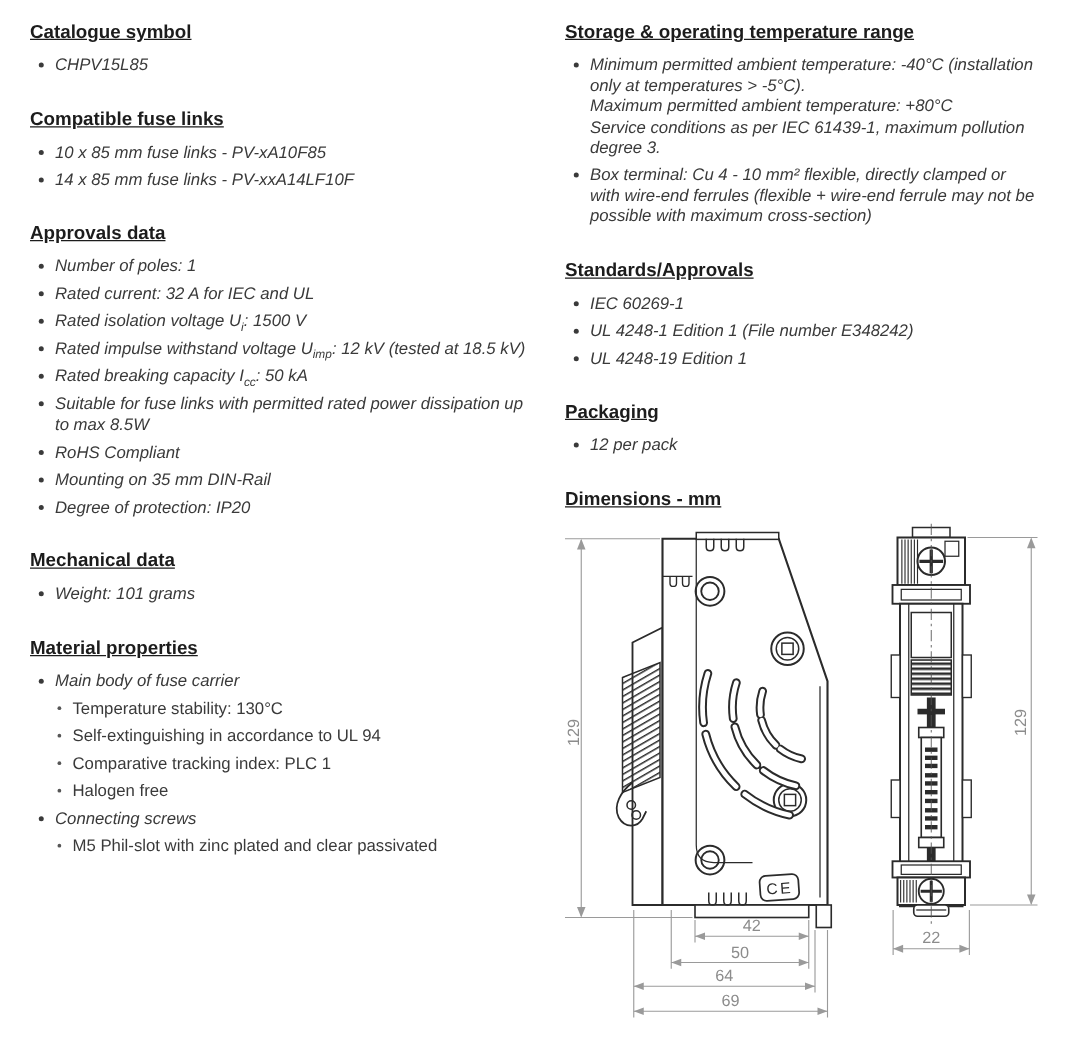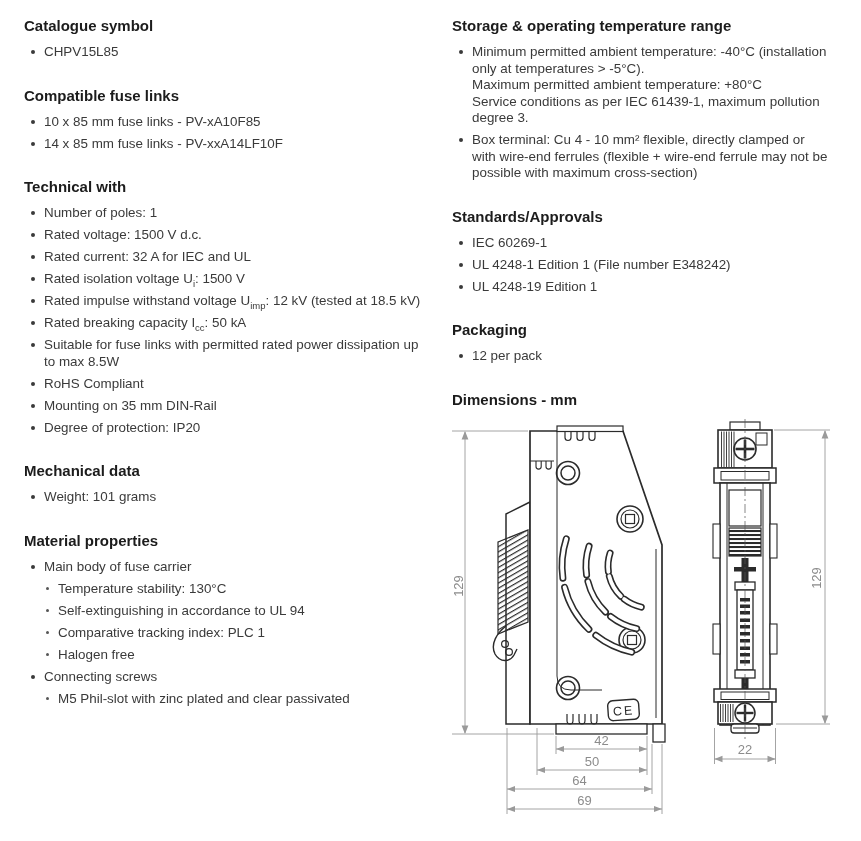--- a/index.html
+++ b/index.html
@@ -6,30 +6,30 @@
   body{
     width:861px;height:841px;background:#ffffff;position:relative;overflow:hidden;
     font-family:"Liberation Sans", sans-serif;color:#3a3a3a;
   }
   .col{position:absolute;top:10px;}
   .col-left{left:24px;width:422px;}
   .col-right{left:452px;width:404px;}
   section{margin:0;}
   h3{
     font-size:15px;font-weight:bold;color:#1c1c1c;
-    margin:26px 0 10px 0;letter-spacing:0;
+    margin:26px 0 10px 0;letter-spacing:0;text-decoration:underline;
   }
   #left-sections section:first-child h3,
   #right-sections section:first-child h3{margin-top:7px;}
   ul{list-style:none;margin:0;padding:0;}
   li{
     position:relative;font-size:13.4px;line-height:16.5px;
     margin-bottom:5.5px;
   }
-  li.l1{padding-left:20px;}
+  li.l1{padding-left:20px;font-style:italic;}
   li.l2{padding-left:34px;}
   li .dot{
     position:absolute;width:4px;height:4px;border-radius:50%;
     background:#3a3a3a;top:6px;left:7px;
   }
   li.l2 .dot{left:22px;width:3.2px;height:3.2px;background:#565656;}
   sub{font-size:9.5px;line-height:0;}
   #dim-svg{display:block;margin:4px 0 0 -2px;}
   svg text{
     font-family:"Liberation Sans", sans-serif;font-size:13px;fill:#8c8c8c;
@@ -48,24 +48,23 @@
         </ul>
       </section>
       <section>
         <h3>Compatible fuse links</h3>
         <ul>
           <li class="l1"><span class="dot"></span><span>10 x 85 mm fuse links - PV-xA10F85</span></li>
           <li class="l1"><span class="dot"></span><span>14 x 85 mm fuse links - PV-xxA14LF10F</span></li>
         </ul>
       </section>
       <section>
-        <h3>Technical with</h3>
+        <h3>Approvals data</h3>
         <ul>
           <li class="l1"><span class="dot"></span><span>Number of poles: 1</span></li>
-          <li class="l1"><span class="dot"></span><span>Rated voltage: 1500 V d.c.</span></li>
           <li class="l1"><span class="dot"></span><span>Rated current: 32 A for IEC and UL</span></li>
           <li class="l1"><span class="dot"></span><span>Rated isolation voltage U<sub>i</sub>: 1500 V</span></li>
           <li class="l1"><span class="dot"></span><span>Rated impulse withstand voltage U<sub>imp</sub>: 12 kV (tested at 18.5 kV)</span></li>
           <li class="l1"><span class="dot"></span><span>Rated breaking capacity I<sub>cc</sub>: 50 kA</span></li>
           <li class="l1"><span class="dot"></span><span>Suitable for fuse links with permitted rated power dissipation up<br>to max 8.5W</span></li>
           <li class="l1"><span class="dot"></span><span>RoHS Compliant</span></li>
           <li class="l1"><span class="dot"></span><span>Mounting on 35 mm DIN-Rail</span></li>
           <li class="l1"><span class="dot"></span><span>Degree of protection: IP20</span></li>
         </ul>
       </section>

